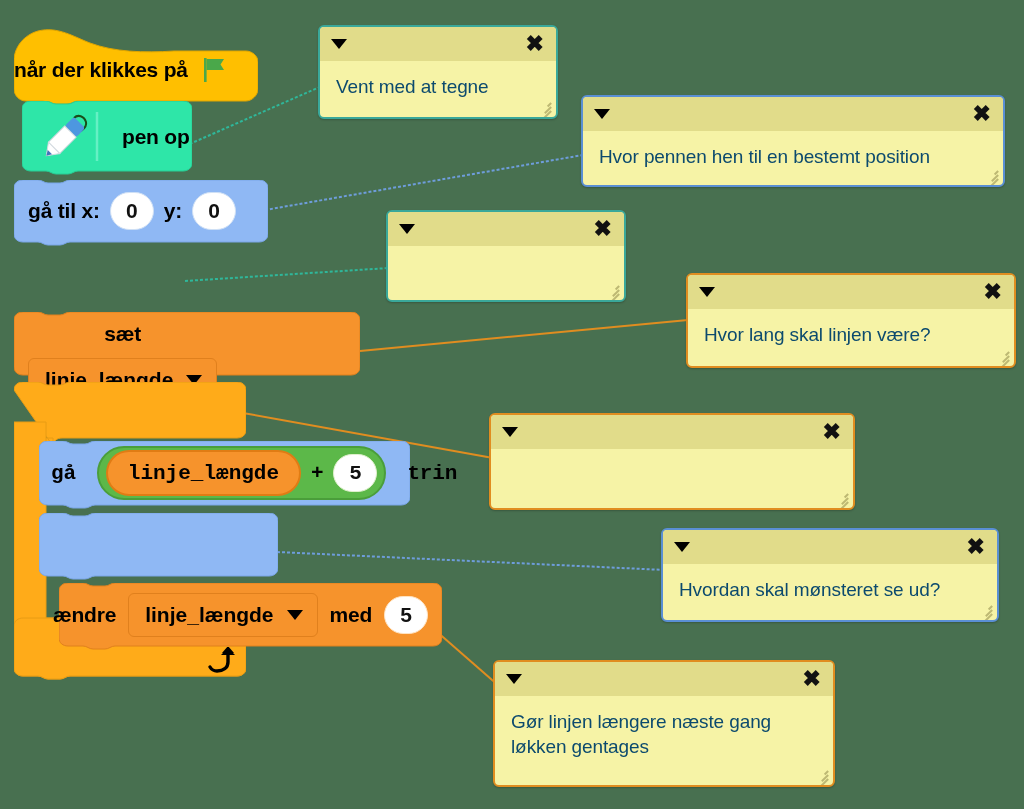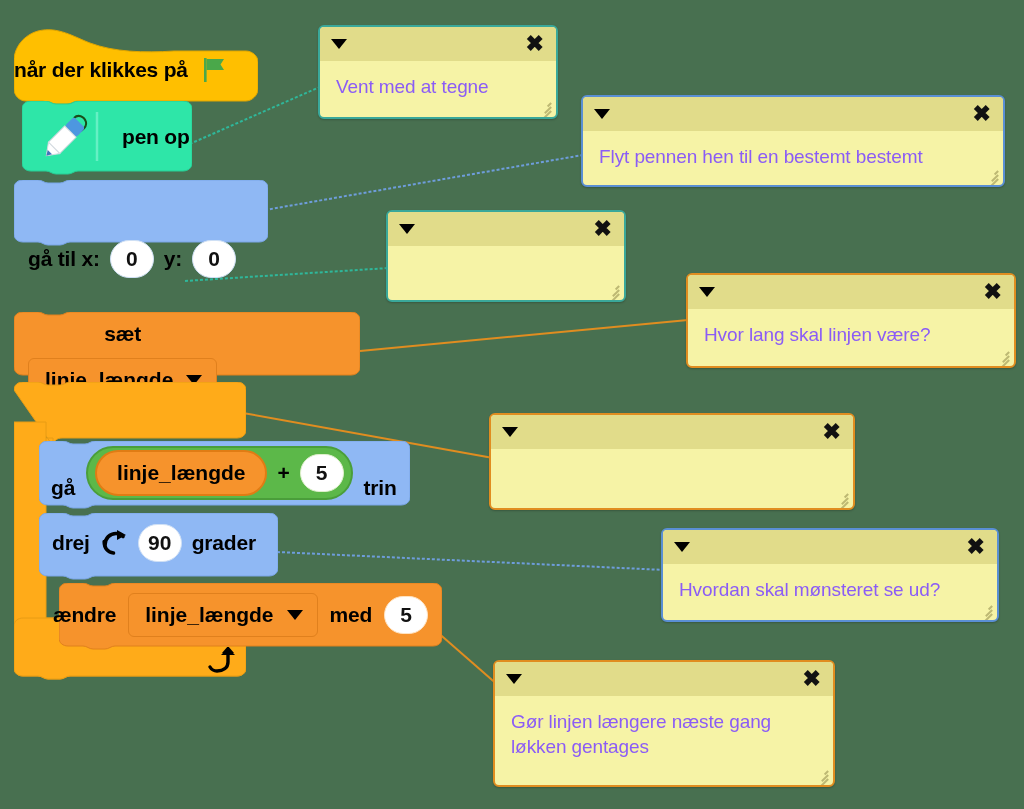--- a/index.html
+++ b/index.html
@@ -140,21 +140,21 @@
     font-weight: bold;
     line-height: 1;
     color: #111;
     font-family: "Liberation Sans", sans-serif;
     cursor: pointer;
     user-select: none;
   }
   .comment-body {
     padding: 13px 16px 0 16px;
     font-size: 19px;
-    color: #8b5cf6;
+    color: #0c4a6e;
     line-height: 1.32;
     letter-spacing: -0.1px;
   }
   .resize-grip {
     position: absolute;
     right: 5px;
     bottom: 4px;
     width: 14px;
     height: 14px;
     pointer-events: none;
@@ -237,21 +237,21 @@
     <span class="btxt" style="position:absolute; left:100px; top:24px;">pen op</span>
   </div>
 
   <div class="blk" style="left:14px; top:180px;">
     <svg width="254" height="71" viewBox="0 0 254 71">
       <path d="M0,8 C0,3 4,0 9,0 L24,0 C28,0 30,3 34,3 L46,3 C50,3 52,0 56,0
                L245,0 C250,0 254,3 254,8 L254,54 C254,59 250,62 245,62
                L56,62 C52,62 50,65 46,65 L34,65 C30,65 28,62 24,62
                L9,62 C4,62 0,59 0,54 Z" fill="#8fb8f4" stroke="#7aa6e8" stroke-width="1"></path>
     </svg>
-    <div style="position:absolute; left:14px; top:12px; display:flex; align-items:center; gap:10px;margin-top:48px;">
+    <div style="position:absolute; left:14px; top:12px; display:flex; align-items:center; gap:10px;">
       <span class="btxt">gå til x:</span>
       <span class="oval blue-in">0</span>
       <span class="btxt">y:</span>
       <span class="oval blue-in">0</span>
     </div>
   </div>
 
 
   <div class="blk" style="left:14px; top:312px;">
     <svg width="346" height="72" viewBox="0 0 346 72">
@@ -298,48 +298,38 @@
     </svg>
   </div>
 
   <div class="blk" style="left:39px; top:441px;">
     <svg width="371" height="73" viewBox="0 0 371 73">
       <path d="M0,8 C0,3 4,0 9,0 L24,0 C28,0 30,3 34,3 L46,3 C50,3 52,0 56,0
                L362,0 C367,0 371,3 371,8 L371,56 C371,61 367,64 362,64
                L56,64 C52,64 50,67 46,67 L34,67 C30,67 28,64 24,64
                L9,64 C4,64 0,61 0,56 Z" fill="#8fb8f4" stroke="#7aa6e8" stroke-width="1"></path>
     </svg>
-    <div style="position:absolute; left:12px; top:5px; display:flex; align-items:flex-end; gap:11px;">
+    <div style="position:absolute; left:12px; top:5px; display:flex; align-items:center; gap:21px;font-family:Liberation Mono, monospace;">
       <span class="btxt">gå</span>
       <span class="operator">
         <span class="reporter">linje_længde</span>
         <span class="btxt">+</span>
         <span class="oval green-in">5</span>
       </span>
       <span class="btxt">trin</span>
     </div>
   </div>
 
   <div class="blk" style="left:39px; top:513px;">
     <svg width="239" height="72" viewBox="0 0 239 72">
       <path d="M0,8 C0,3 4,0 9,0 L24,0 C28,0 30,3 34,3 L46,3 C50,3 52,0 56,0
                L230,0 C235,0 239,3 239,8 L239,55 C239,60 235,63 230,63
                L56,63 C52,63 50,66 46,66 L34,66 C30,66 28,63 24,63
                L9,63 C4,63 0,60 0,55 Z" fill="#8fb8f4" stroke="#7aa6e8" stroke-width="1"></path>
     </svg>
-    <div style="position:absolute; left:13px; top:11px; display:flex; align-items:center; gap:10px;">
-      <span class="btxt">drej</span>
-      <svg width="28" height="28" viewBox="0 0 28 28">
-        <path d="M5,16 C5,9 10,4.5 16,4.5 C19,4.5 21.5,5.6 23,7.5" fill="none" stroke="#000" stroke-width="3.6" stroke-linecap="round"></path>
-        <path d="M4.2,12.5 C4.2,19.5 8,23.5 13.5,24" fill="none" stroke="#000" stroke-width="3.6" stroke-linecap="round"></path>
-        <path d="M17,1 L26,6 L17,11 Z" fill="#000"></path>
-      </svg>
-      <span class="oval blue-in">90</span>
-      <span class="btxt">grader</span>
-    </div>
   </div>
 
   <div class="blk" style="left:39px; top:583px;padding-left:20px;">
     <svg width="383" height="72" viewBox="0 0 383 72">
       <path d="M0,8 C0,3 4,0 9,0 L24,0 C28,0 30,3 34,3 L46,3 C50,3 52,0 56,0
                L374,0 C379,0 383,3 383,8 L383,55 C383,60 379,63 374,63
                L56,63 C52,63 50,66 46,66 L34,66 C30,66 28,63 24,63
                L9,63 C4,63 0,60 0,55 Z" fill="#f6932c" stroke="#e0801d" stroke-width="1"></path>
     </svg>
     <div style="position:absolute; left:14px; top:10px; display:flex; align-items:center; gap:12px;">
@@ -364,21 +354,21 @@
         <i></i>
         <i></i>
       </span>
   </div>
 
   <div class="comment c-blue" style="left:581px; top:95px; width:424px; height:92px;">
     <div class="comment-bar">
       <span class="comment-caret"></span>
       <span class="comment-close">✖</span>
     </div>
-    <div class="comment-body">Flyt pennen hen til en bestemt bestemt</div>
+    <div class="comment-body">Hvor pennen hen til en bestemt position</div>
     <span class="resize-grip">
         <i></i>
         <i></i>
         <i></i>
       </span>
   </div>
 
   <div class="comment c-teal" style="left:386px; top:210px; width:240px; height:92px;">
     <div class="comment-bar">
       <span class="comment-caret"></span>

